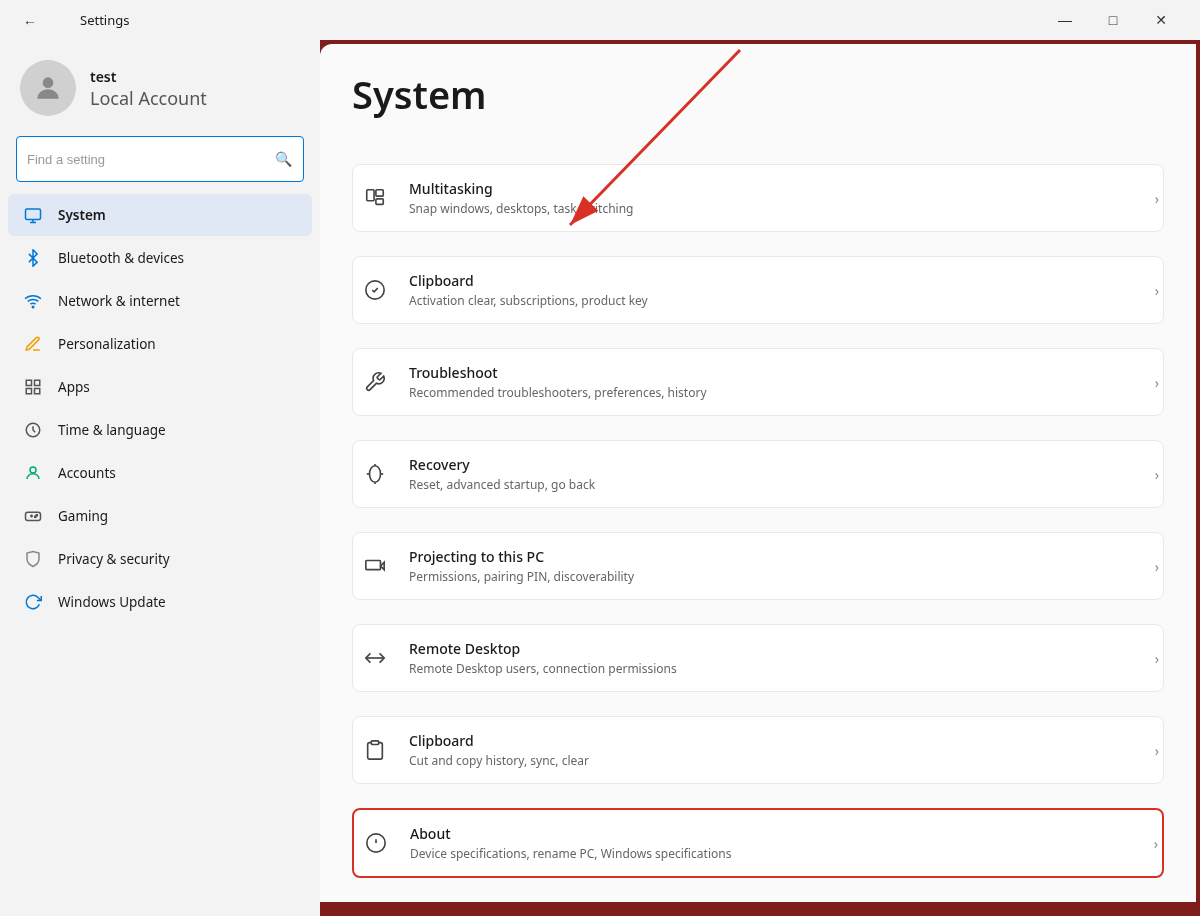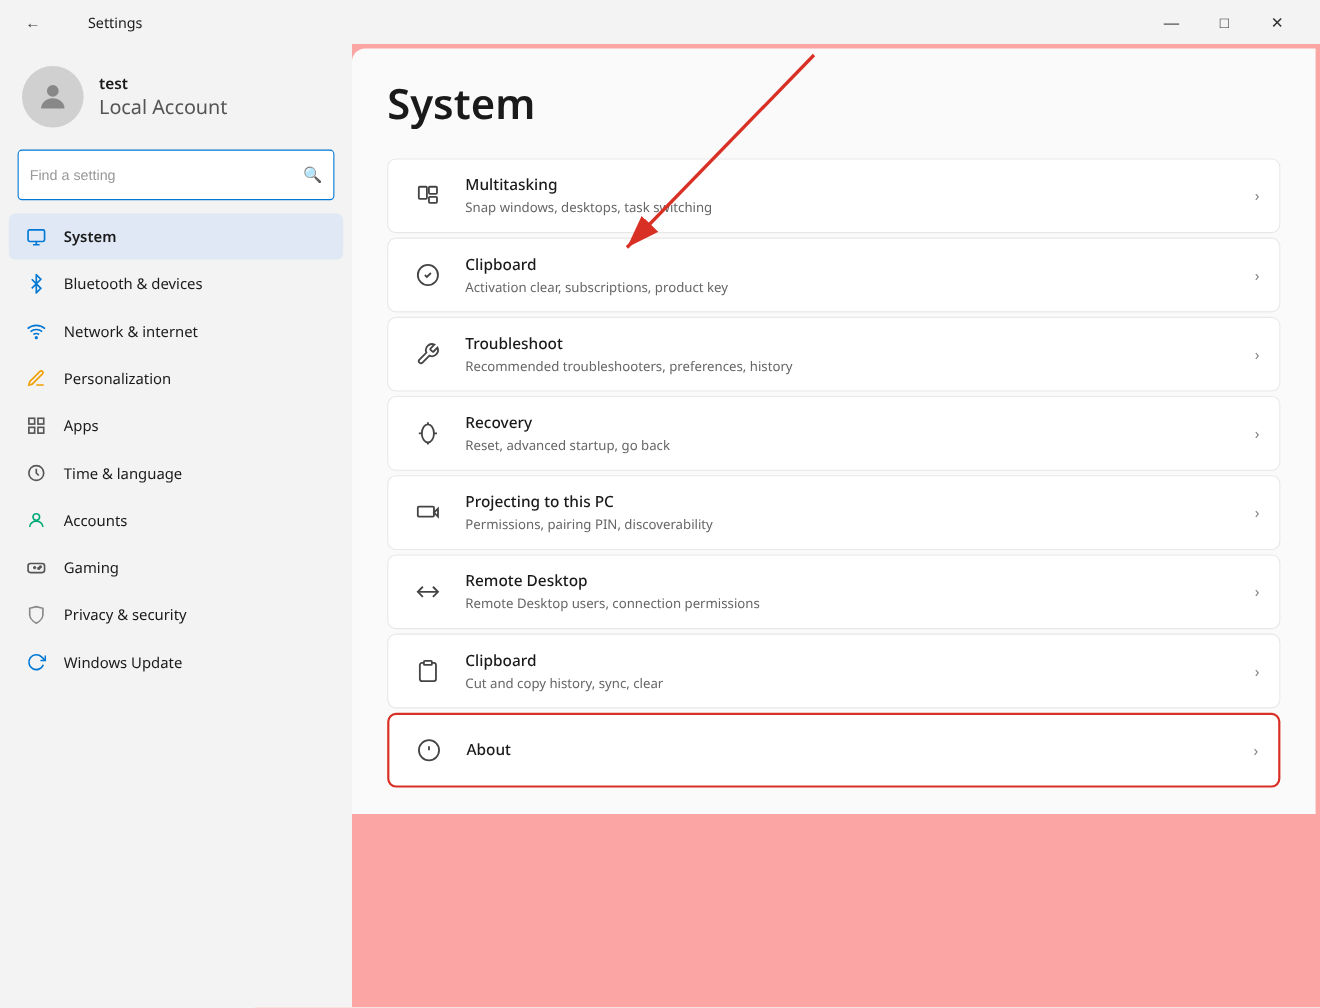--- a/index.html
+++ b/index.html
@@ -54,21 +54,21 @@
       align-items: center;
       justify-content: center;
       font-size: 14px;
       color: #333;
       border-radius: 50%;
     }
     .app-body {
       display: flex;
       flex: 1;
       overflow: hidden;
-      background: #fca5a5;
+      background: #7f1d1d;
     }
     
     .sidebar {
       width: 320px;
       min-width: 320px;
       background: #f3f3f3;
       display: flex;
       flex-direction: column;
       padding: 0;
       overflow-y: auto;
@@ -160,26 +160,27 @@
       font-size: 38px;
       font-weight: 600;
       color: #1a1a1a;
       margin-bottom: 24px;
     }
     .settings-list { display: flex; flex-direction: column; gap: 4px; }
     .setting-item {
       display: flex;
       align-items: center;
       gap: 16px;
-      padding: 14px 18px;
+      padding: 14px 4px;
       background: white;
       border-radius: 8px;
       cursor: pointer;
       border: 1px solid #e8e8e8;
       transition: background 0.1s;
+      margin-top: 20px;
     }
     .setting-item.highlighted {
       border: 2px solid #d93025;
     }
     .setting-icon {
       width: 36px;
       height: 36px;
       display: flex;
       align-items: center;
       justify-content: center;
@@ -449,20 +450,21 @@
           <div class="setting-item highlighted">
     <div class="setting-icon">
               <svg width="22" height="22" viewBox="0 0 24 24" fill="none" stroke="#444" stroke-width="1.8">
                 <circle cx="12" cy="12" r="10"></circle>
                 <line x1="12" y1="8" x2="12" y2="12"></line>
                 <line x1="12" y1="16" x2="12.01" y2="16"></line>
               </svg>
             </div>
     <div class="setting-text">
       <div class="setting-name">About</div>
+      <div class="setting-desc">Device specifications, rename PC, Windows specifications</div>
     </div>
     <span class="chevron">›</span>
   </div>
         </div>
     </div>
 
     <svg class="arrow-overlay" width="700" height="300" style="top:0; left:-60px;">
       <defs>
         <marker id="arrowhead" markerWidth="10" markerHeight="7" refX="10" refY="3.5" orient="auto">
           <polygon points="0 0, 10 3.5, 0 7" fill="#d93025"></polygon>

